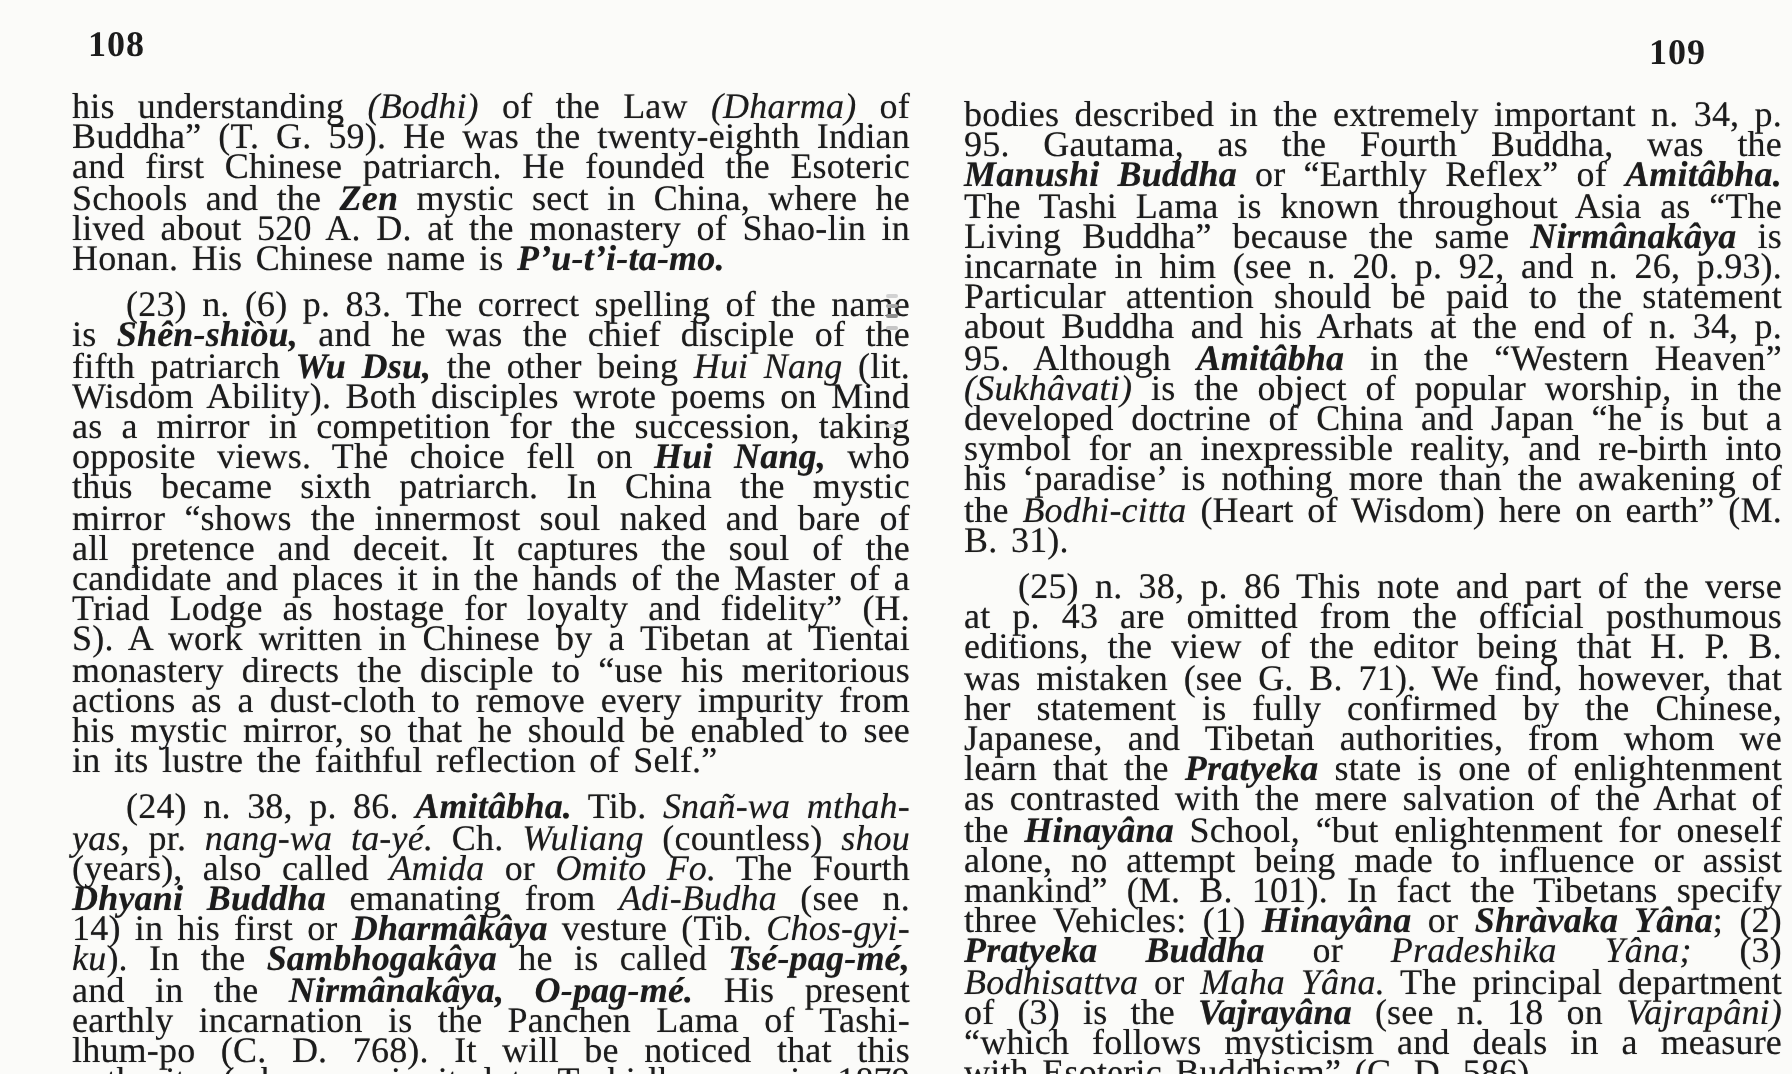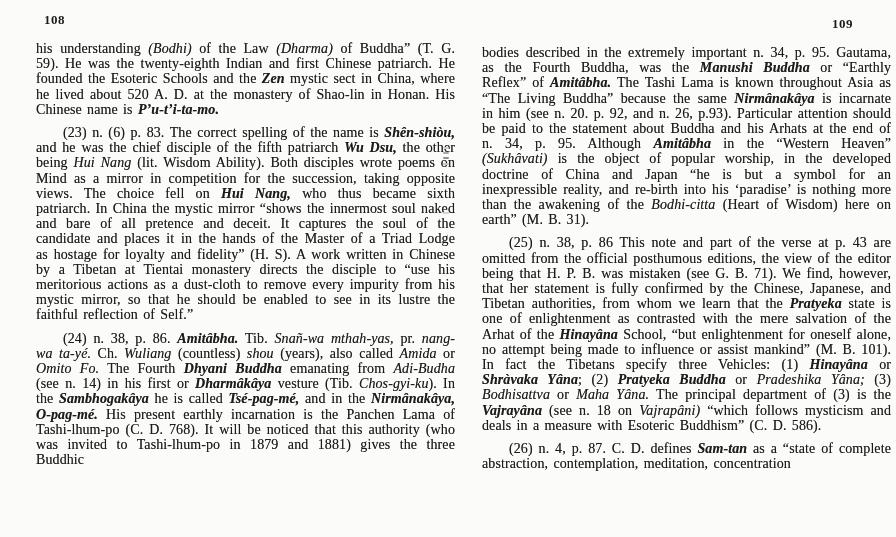--- a/index.html
+++ b/index.html
@@ -18,30 +18,30 @@
     background: #fbfbf9;
     color: #1c1c1c;
   }
   .page {
     position: absolute;
     top: 0;
   }
   .page-left  { left: 36px;  top: 12px; width: 419px; }
   .page-right { left: 482px; top: 16px; width: 409px; }
   .pagenum {
-    font-size: 13px;
+    font-size: 18px;
     font-weight: bold;
     letter-spacing: 0.5px;
     margin: 0 0 13px 0;
   }
   .pagenum-left  { padding-left: 8px; text-align: left; }
   .pagenum-right { padding-right: 38px; text-align: right; }
   .para {
     margin: 0 0 8px 0;
-    font-size: 14px;
+    font-size: 18px;
     line-height: 15.2px;
     text-align: justify;
     text-indent: 27px;
     word-spacing: 0.12em;
     letter-spacing: 0.1px;
     text-shadow: 0 0 0.4px rgba(20,20,20,0.55);
   }
   .para.noindent { text-indent: 0; }
   .para:last-child { margin-bottom: 12px; }
   .it { font-style: italic; }

